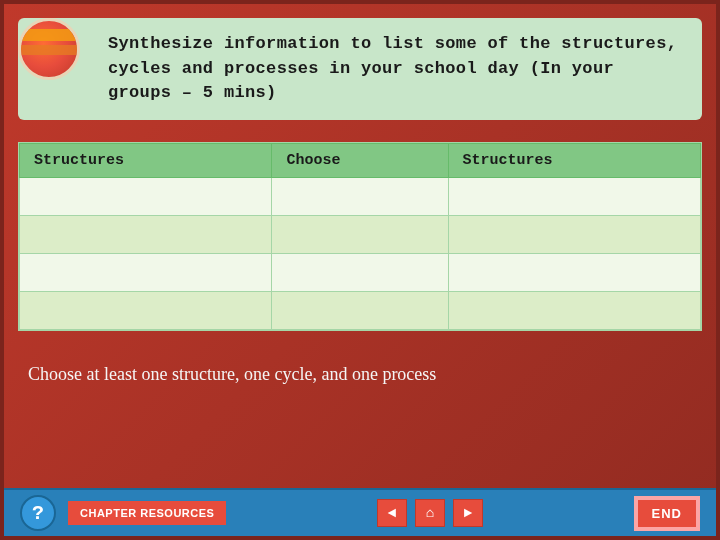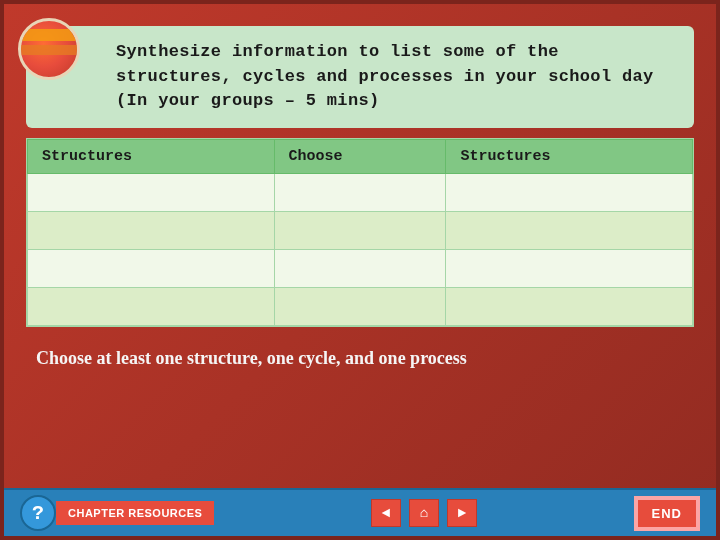--- a/index.html
+++ b/index.html
@@ -13,21 +13,21 @@
     }
 
     .slide {
       width: 720px;
       height: 540px;
       background: linear-gradient(135deg, #c0392b 0%, #922b21 100%);
       border: 4px solid #7b241c;
       position: relative;
       display: flex;
       flex-direction: column;
-      padding: 12px;
+      padding: 4px;
     }
 
     
     .logo-circle {
       position: absolute;
       top: 14px;
       left: 14px;
       width: 62px;
       height: 62px;
       border-radius: 50%;
@@ -66,21 +66,21 @@
       font-family: 'Courier New', Courier, monospace;
       font-size: 17px;
       font-weight: bold;
       color: #1a1a1a;
       line-height: 1.45;
       letter-spacing: 0.02em;
     }
 
     
     .table-container {
-      margin: 0 10px;
+      margin: 12px 10px;
       background: #e8f5e9;
       border: 1px solid #a5d6a7;
     }
 
     table {
       width: 100%;
       border-collapse: collapse;
     }
 
     table th {
@@ -108,21 +108,21 @@
       background: #dcedc8;
     }
 
     
     .bottom-text {
       margin: 18px 20px 12px 20px;
       font-family: 'Times New Roman', Times, serif;
       font-size: 18px;
       color: #f5f5f5;
       line-height: 1.5;
-      font-weight: bold;
+      font-weight: normal;
     }
 
     
     .footer-bar {
       position: absolute;
       bottom: 0;
       left: 0;
       right: 0;
       height: 48px;
       background: #2980b9;
@@ -155,20 +155,21 @@
 
     .chapter-resources-btn {
       background: #e74c3c;
       color: white;
       font-size: 11px;
       font-weight: bold;
       padding: 6px 12px;
       border: none;
       cursor: pointer;
       font-family: Arial, sans-serif;
+      margin-left: 12px;
       letter-spacing: 0.5px;
     }
 
     .footer-center {
       display: flex;
       align-items: center;
       gap: 8px;
     }
 
     .nav-btn {

